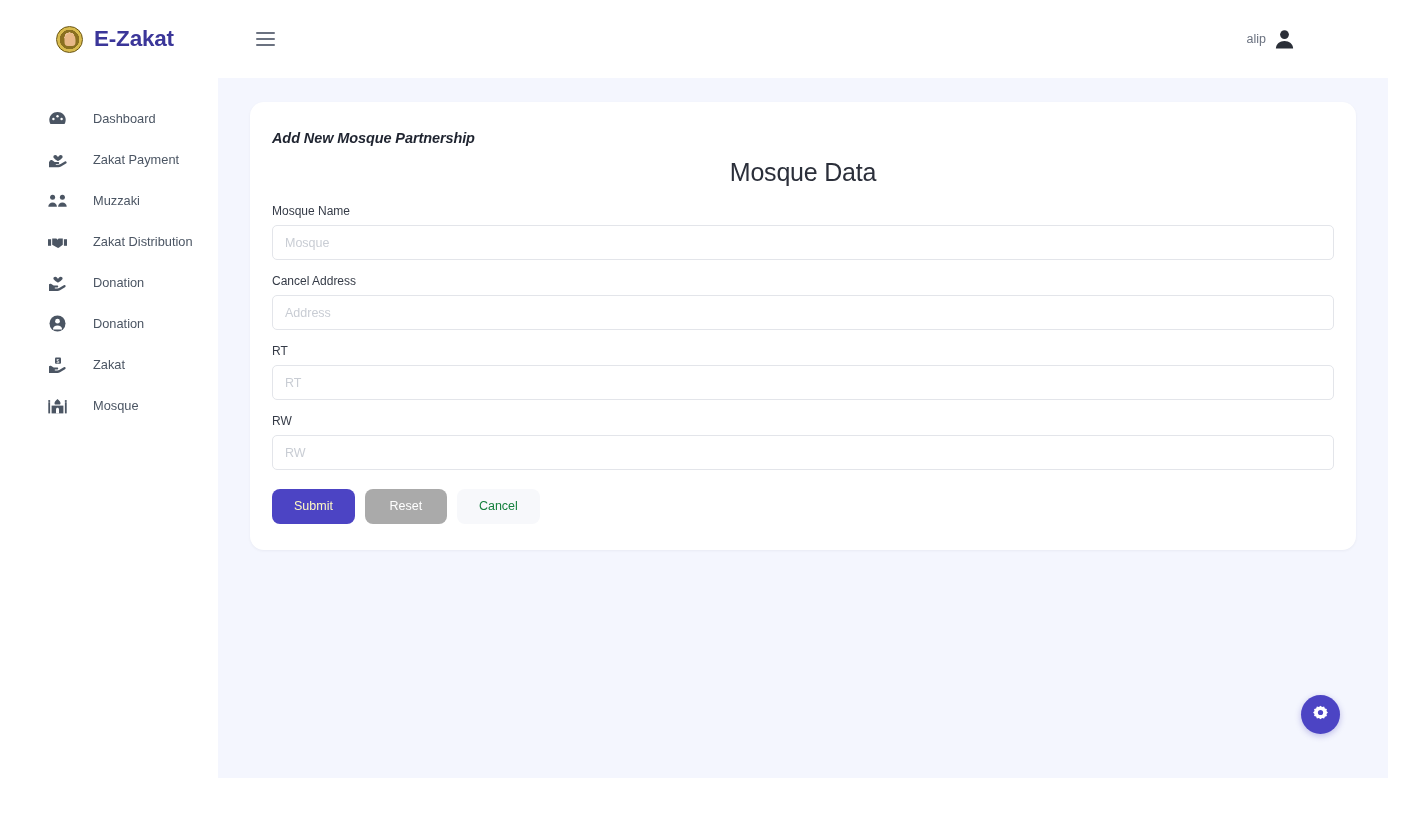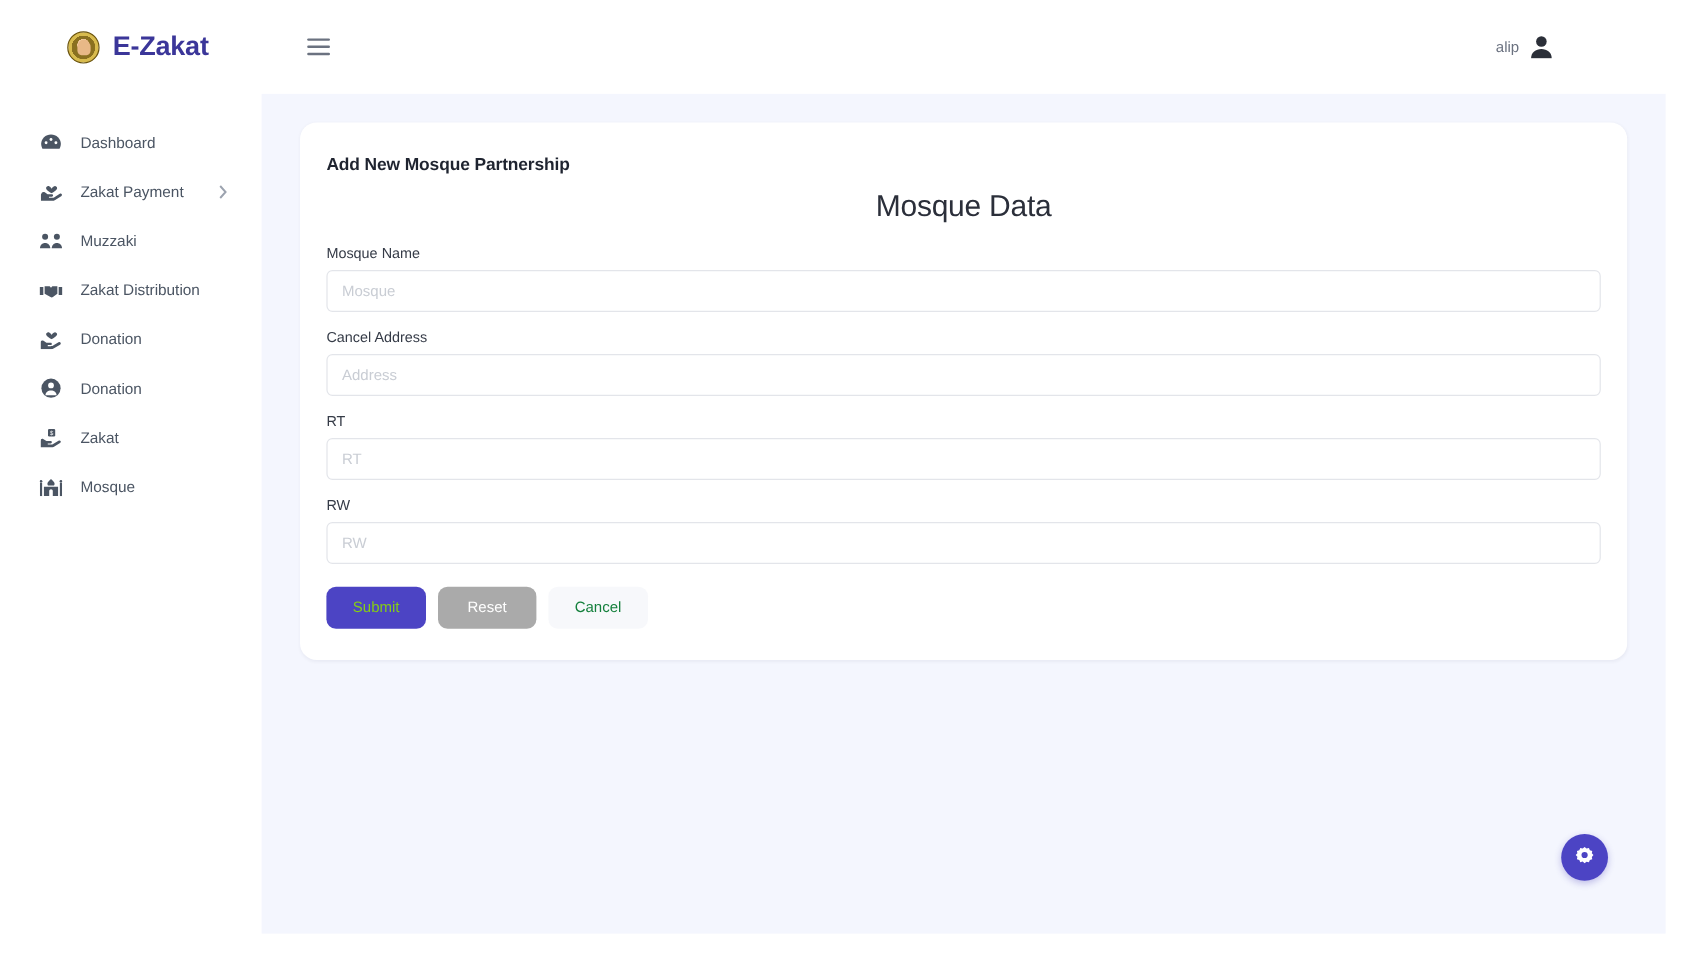--- a/index.html
+++ b/index.html
@@ -109,22 +109,22 @@
     width: 218px;
     height: 700px;
     background: #ffffff;
     padding-top: 20px;
   }
 
   .nav-item {
     display: flex;
     align-items: center;
     height: 41px;
-    padding-left: 33px;
-    gap: 15px;
+    padding-left: 48px;
+    gap: 26px;
     cursor: pointer;
     position: relative;
   }
 
   .nav-icon {
     width: 19px;
     height: 19px;
     flex: 0 0 auto;
     display: flex;
     align-items: center;
@@ -166,20 +166,21 @@
     box-shadow: 0 1px 3px rgba(20,20,60,0.05);
     padding: 28px 22px 26px 22px;
   }
 
   .card-title {
     font-size: 14.5px;
     font-weight: bold;
     color: #1f2430;
     letter-spacing: -0.1px;
     margin-bottom: 12px;
+    font-style: italic;
   }
 
   .section-title {
     text-align: center;
     font-size: 25px;
     color: #2b2f3a;
     font-weight: normal;
     margin-bottom: 17px;
     letter-spacing: -0.2px;
   }
@@ -218,21 +219,21 @@
   .btn {
     border: none;
     border-radius: 8px;
     height: 35px;
     font-size: 12.5px;
     font-family: "Liberation Sans", sans-serif;
     cursor: pointer;
     padding: 0 22px;
     line-height: 35px;
   }
-  .btn-submit { background: #4c44c4; color: #84cc16; min-width: 82px; }
+  .btn-submit { background: #4c44c4; color: #fef9c3; min-width: 82px; }
   .btn-reset  { background: #aaaaaa; color: #ffffff; min-width: 82px; }
   .btn-cancel { background: #f7f8fb; color: #15803d; min-width: 82px; text-align: right; }
 
   
   .fab {
     position: absolute;
     right: 48px;
     bottom: 44px;
     width: 39px;
     height: 39px;

